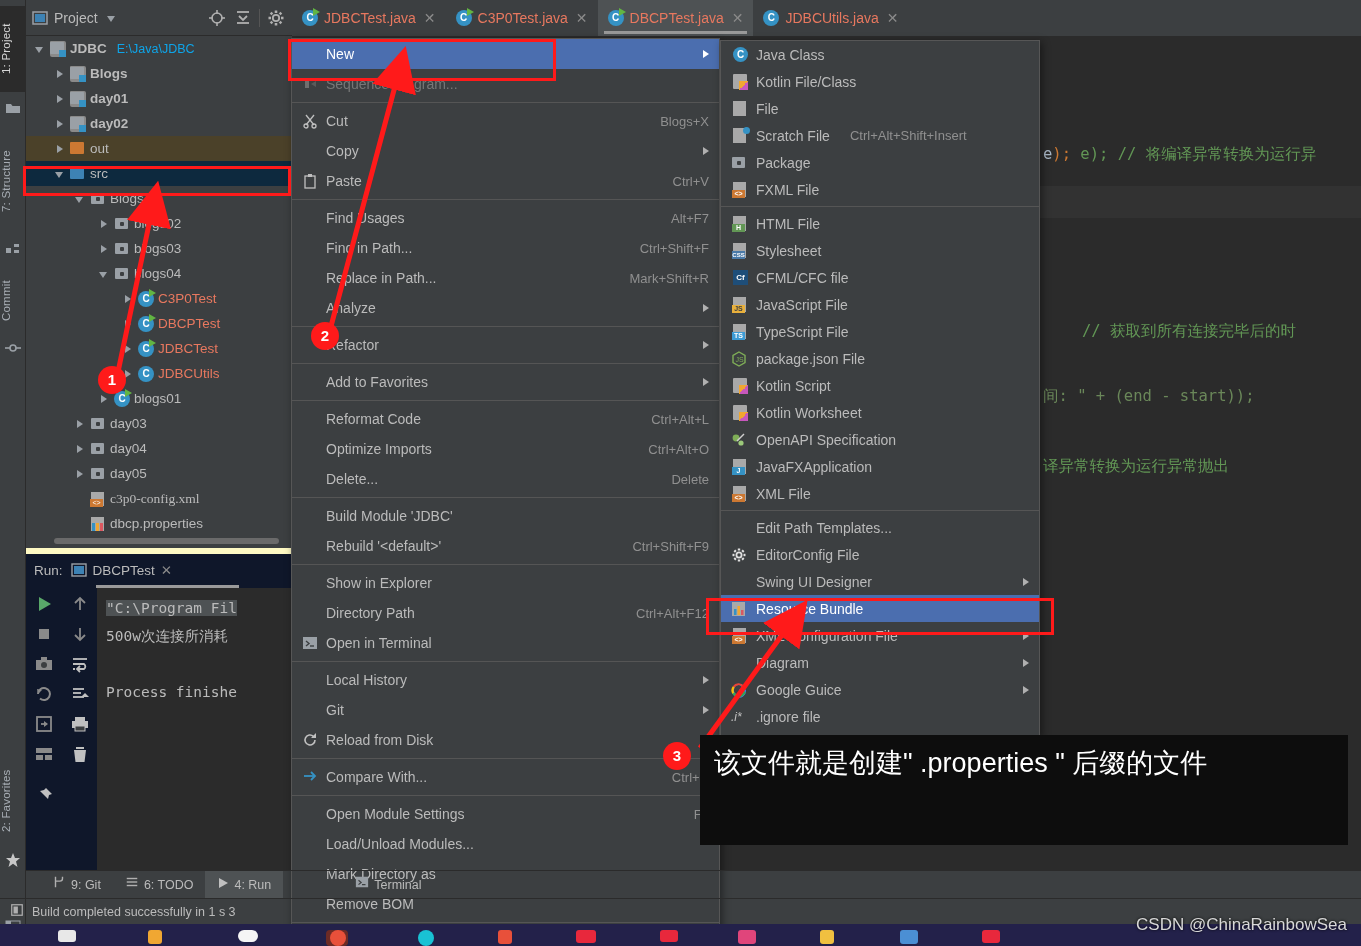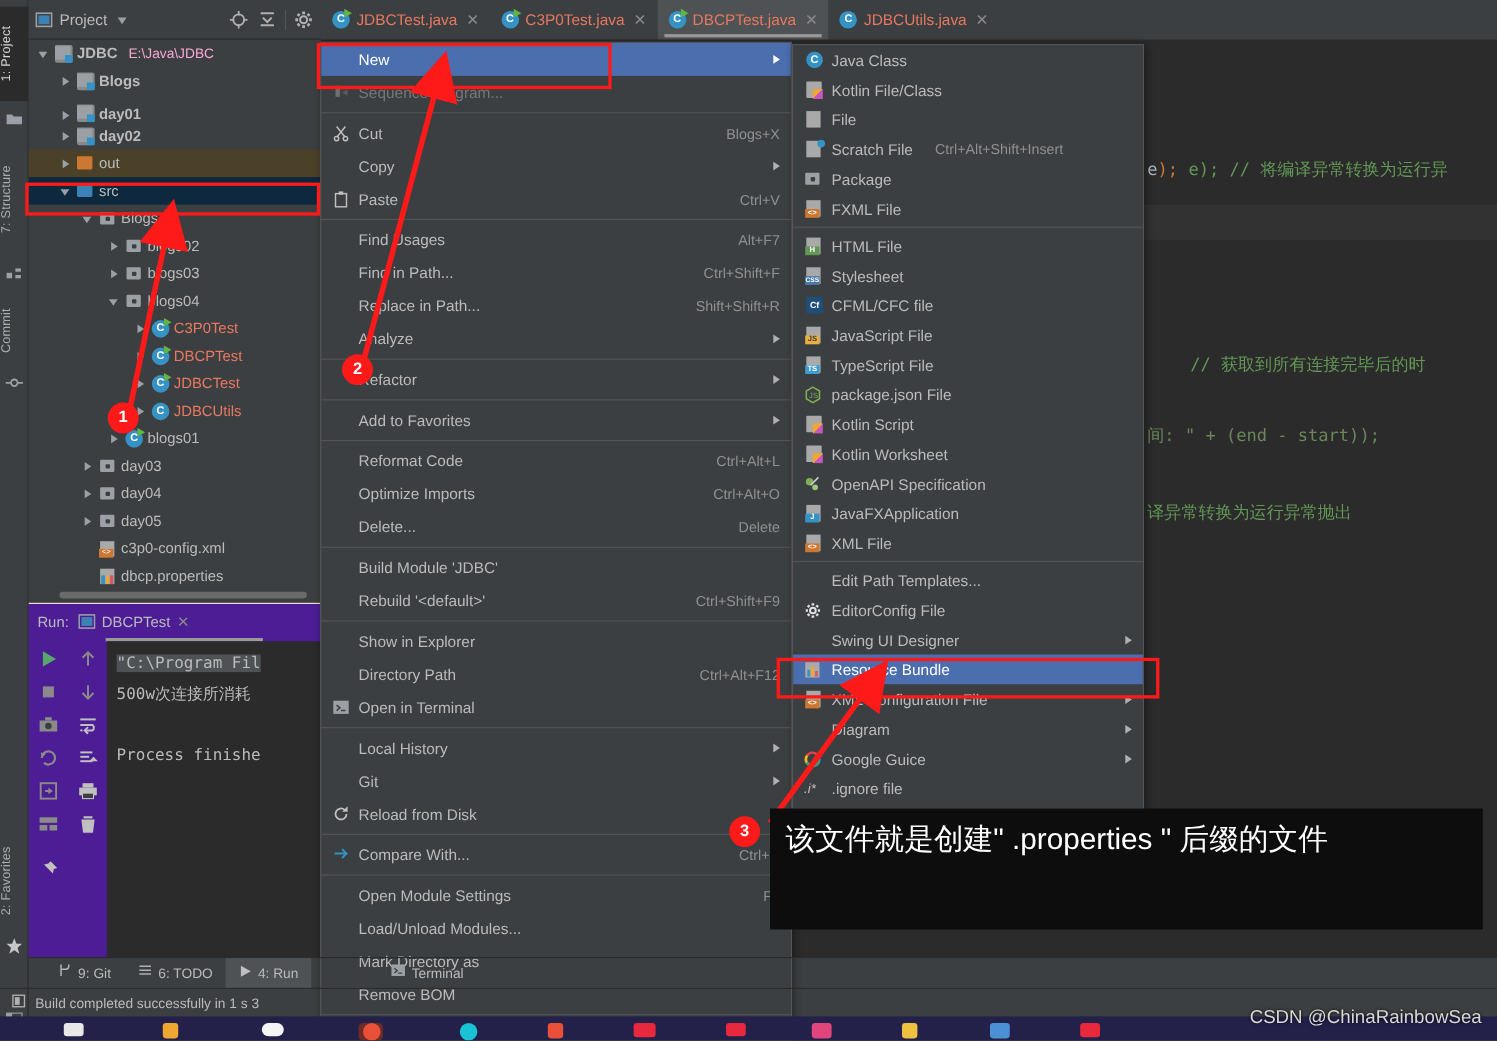--- a/index.html
+++ b/index.html
@@ -54,21 +54,21 @@
     border-left: 6px solid #9aa0a6; border-top: 4px solid transparent; border-bottom: 4px solid transparent;
   }
   .tri.down::before {
     content: ""; position: absolute; left: 1px; top: 4px;
     border-top: 6px solid #9aa0a6; border-left: 4px solid transparent; border-right: 4px solid transparent;
   }
   .ico { width: 16px; height: 16px; flex: 0 0 16px; position: relative; }
   .lbl { color: #bbbbbb; }
   .lbl.bold { font-weight: bold; }
   .lbl.red { color: #e8785f; }
-  .sub { color: #f9a8d4; font-size: 12.5px; margin-left: 6px; }
+  .sub { color: #0ea5e9; font-size: 12.5px; margin-left: 6px; }
 
   
   .fold-mod { background: #8a8a8a; border-radius: 1px 2px 2px 2px; }
   .fold-mod::after {
     content:""; position:absolute; right:0; bottom:0; width:7px; height:7px; background:#3592c4;
   }
   .fold-mod::before {
     content:""; position:absolute; left:0; top:1px; width:14px; height:12px; background:#9aa0a6; border-radius:1px;
   }
   .fold-orange::before {
@@ -107,21 +107,21 @@
   }
 
   .hscroll {
     position: absolute; left: 28px; bottom: 4px; width: 225px; height: 6px;
     background: #6a6a6a; border-radius: 3px;
   }
 
   
   .run-panel {
     position: absolute; left: 26px; top: 548px; width: 266px; height: 322px;
-    background: #4c1d95; border-top: 1px solid #fef9c3;
+    background: #0f172a; border-top: 6px solid #fef9c3;
   }
   .run-header { height: 32px; display: flex; align-items: center; gap: 8px; padding: 0 8px; }
   .run-lbl { color: #bbbbbb; font-size: 13.5px; }
   .run-tab { display:flex; align-items:center; gap:6px; color:#bbbbbb; font-size:13.5px; position:relative; }
   .run-tab-underline { position:absolute; left:70px; top:31px; width:143px; height:3px; background:#9a9a9a; }
   .run-body { position:absolute; top:34px; left:0; right:0; bottom:0; display:flex; }
   .run-gutter { width: 36px; display:flex; flex-direction:column; align-items:center; gap:10px; padding-top:6px; }
   .run-gutter2 { width: 36px; display:flex; flex-direction:column; align-items:center; gap:10px; padding-top:6px; border-right:1px solid #2b2b2b;}
   .gicon { width:20px; height:20px; position:relative; cursor:pointer; }
   .console {
@@ -341,21 +341,21 @@
         <span class="tri down"></span>
         <span class="ico fold-mod"></span>
         <span class="lbl bold">JDBC</span>
         <span class="sub">E:\Java\JDBC</span>
       </div>
       <div class="trow" style="padding-left:28px;">
         <span class="tri right"></span>
         <span class="ico fold-mod"></span>
         <span class="lbl bold">Blogs</span>
       </div>
-      <div class="trow" style="padding-left:28px;align-items:flex-end;">
+      <div class="trow" style="padding-left:28px;">
         <span class="tri right"></span>
         <span class="ico fold-mod"></span>
         <span class="lbl bold">day01</span>
       </div>
       <div class="trow" style="padding-left:28px;">
         <span class="tri right"></span>
         <span class="ico fold-mod"></span>
         <span class="lbl bold">day02</span>
       </div>
       <div class="trow outrow" style="padding-left:28px;">
@@ -421,21 +421,21 @@
       <div class="trow" style="padding-left:48px;">
         <span class="tri right"></span>
         <span class="ico pkg-ico"></span>
         <span class="lbl">day04</span>
       </div>
       <div class="trow" style="padding-left:48px;">
         <span class="tri right"></span>
         <span class="ico pkg-ico"></span>
         <span class="lbl">day05</span>
       </div>
-      <div class="trow" style="padding-left:64px;">
+      <div class="trow" style="padding-left:64px;font-family:Liberation Serif, serif;">
         <span class="ico xml-ico"></span>
         <span class="lbl">c3p0-config.xml</span>
       </div>
       <div class="trow" style="padding-left:64px;">
         <span class="ico props-ico"></span>
         <span class="lbl">dbcp.properties</span>
       </div>
       <div class="hscroll"></div>
     </div>
   </div>
@@ -614,21 +614,21 @@
       <span class="macc">Alt+F7</span>
     </div>
     <div class="mi">
       <span class="mico"></span>
       <span class="mtext">Find in Path...</span>
       <span class="macc">Ctrl+Shift+F</span>
     </div>
     <div class="mi">
       <span class="mico"></span>
       <span class="mtext">Replace in Path...</span>
-      <span class="macc">Shift+Shift+R</span>
+      <span class="macc">Mark+Shift+R</span>
     </div>
     <div class="mi">
       <span class="mico"></span>
       <span class="mtext">Analyze</span>
       <span class="arrow"></span>
     </div>
     <div class="msep"></div>
     <div class="mi">
       <span class="mico"></span>
       <span class="mtext">Refactor</span>

